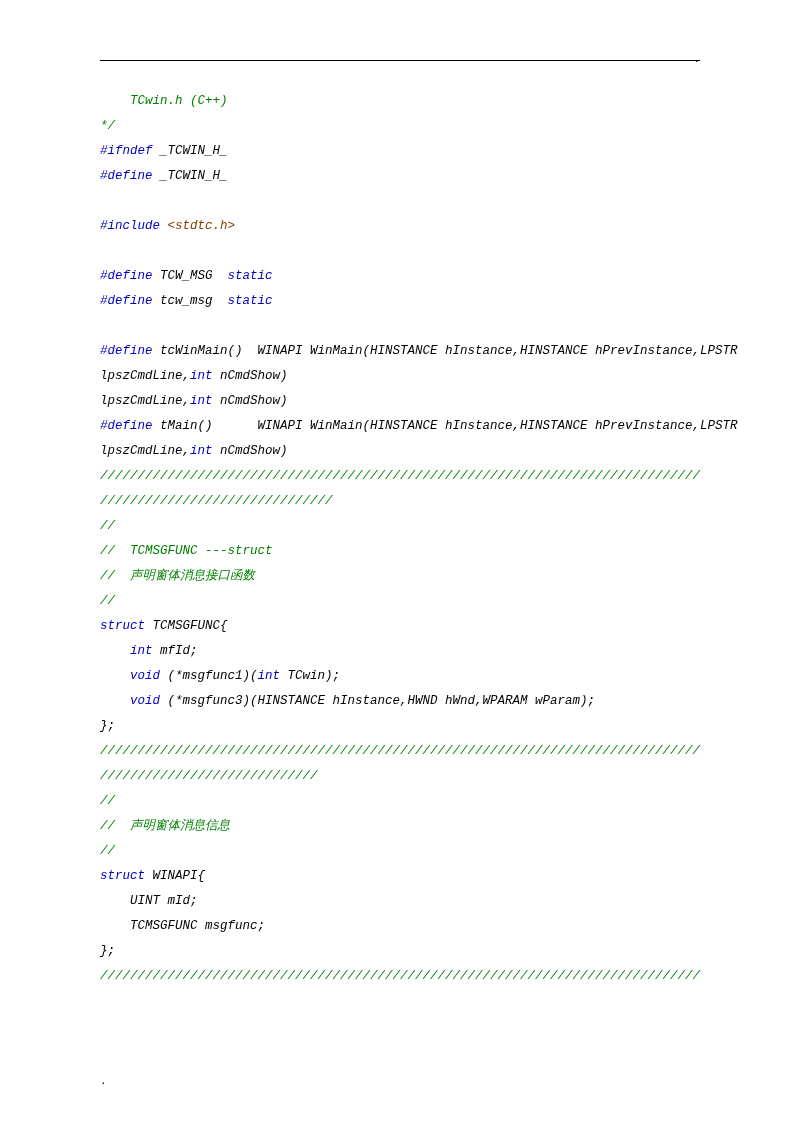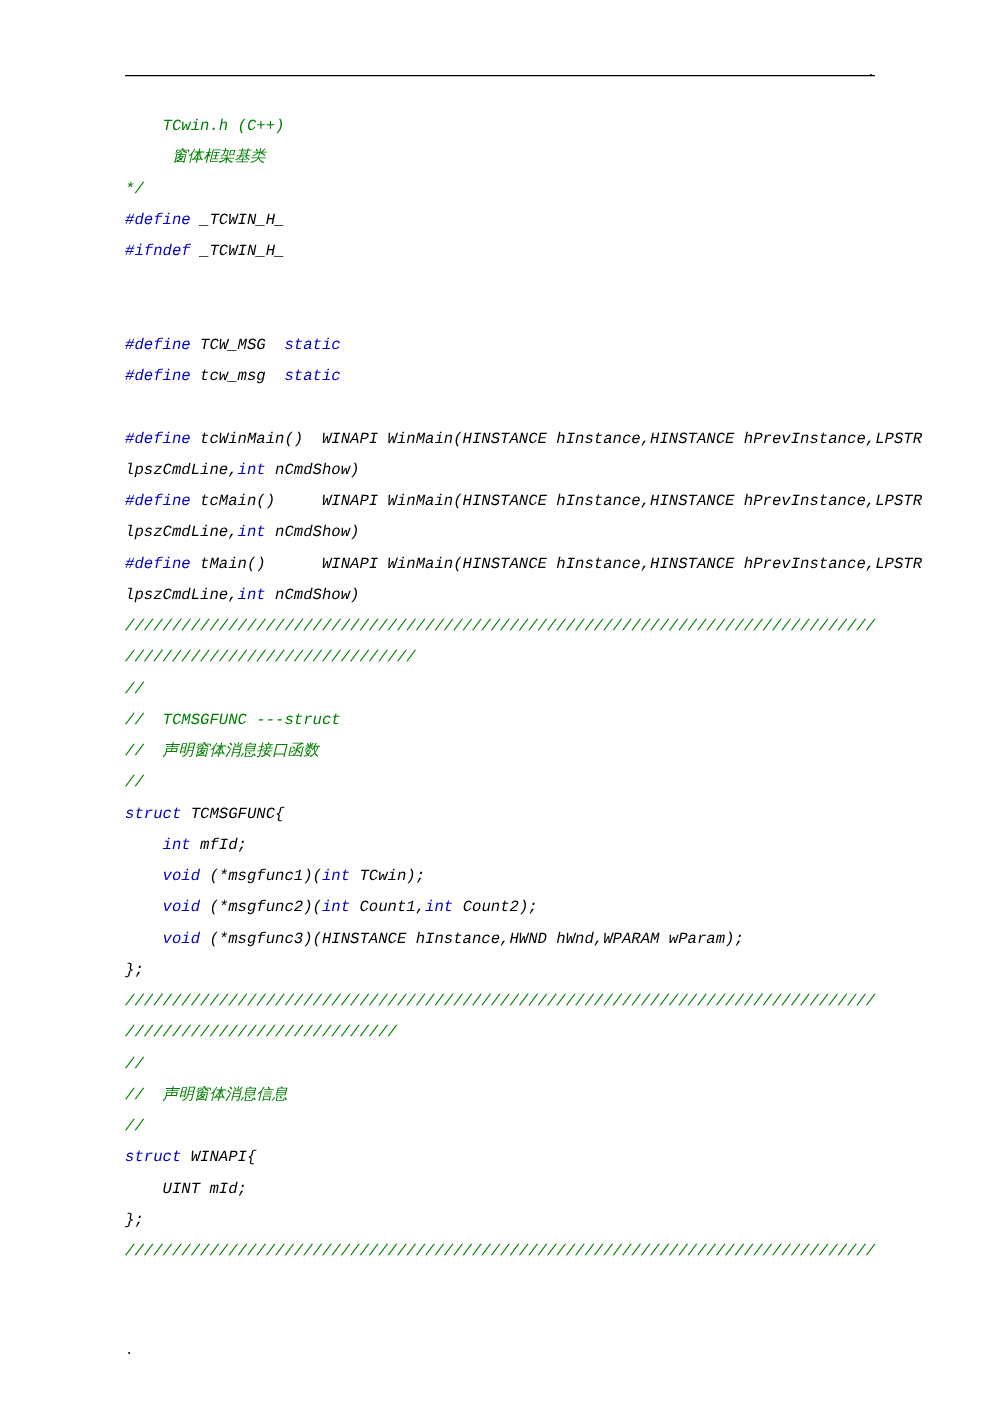--- a/index.html
+++ b/index.html
@@ -45,51 +45,50 @@
   }
 </style>
 </head>
 <body>
 
 <div class="page">
   <span class="dot-right">.</span>
   <hr class="hr-top">
   <div id="code">
       <div class="code-line"><span>    </span><span class="c-green">TCwin.h (C++)</span></div>
-      <div class="code-line"><span>    </span><span class="c-green"> 窗体框架基类</span></div>
       <div class="code-line"><span class="c-green">*/</span></div>
+      <div class="code-line"><span class="c-blue">#ifndef</span><span> _TCWIN_H_</span></div>
       <div class="code-line"><span class="c-blue">#define</span><span> _TCWIN_H_</span></div>
-      <div class="code-line"><span class="c-blue">#ifndef</span><span> _TCWIN_H_</span></div>
       <div class="code-line"><span> </span></div>
+      <div class="code-line"><span class="c-blue">#include</span><span> </span><span class="c-brown">&lt;stdtc.h&gt;</span></div>
       <div class="code-line"><span> </span></div>
       <div class="code-line"><span class="c-blue">#define</span><span> TCW_MSG  </span><span class="c-blue">static</span></div>
       <div class="code-line"><span class="c-blue">#define</span><span> tcw_msg  </span><span class="c-blue">static</span></div>
       <div class="code-line"><span> </span></div>
       <div class="code-line"><span class="c-blue">#define</span><span> tcWinMain()  WINAPI WinMain(HINSTANCE hInstance,HINSTANCE hPrevInstance,LPSTR</span></div>
       <div class="code-line"><span>lpszCmdLine,</span><span class="c-blue">int</span><span> nCmdShow)</span></div>
-      <div class="code-line"><span class="c-blue">#define</span><span> tcMain()     WINAPI WinMain(HINSTANCE hInstance,HINSTANCE hPrevInstance,LPSTR</span></div>
       <div class="code-line"><span>lpszCmdLine,</span><span class="c-blue">int</span><span> nCmdShow)</span></div>
       <div class="code-line"><span class="c-blue">#define</span><span> tMain()      WINAPI WinMain(HINSTANCE hInstance,HINSTANCE hPrevInstance,LPSTR</span></div>
       <div class="code-line"><span>lpszCmdLine,</span><span class="c-blue">int</span><span> nCmdShow)</span></div>
       <div class="code-line"><span class="c-green">////////////////////////////////////////////////////////////////////////////////</span></div>
       <div class="code-line"><span class="c-green">///////////////////////////////</span></div>
       <div class="code-line"><span class="c-green">//</span></div>
       <div class="code-line"><span class="c-green">//  TCMSGFUNC ---struct</span></div>
       <div class="code-line"><span class="c-green">//  声明窗体消息接口函数</span></div>
       <div class="code-line"><span class="c-green">//</span></div>
       <div class="code-line"><span class="c-blue">struct</span><span> TCMSGFUNC{</span></div>
       <div class="code-line"><span>    </span><span class="c-blue">int</span><span> mfId;</span></div>
       <div class="code-line"><span>    </span><span class="c-blue">void</span><span> (*msgfunc1)(</span><span class="c-blue">int</span><span> TCwin);</span></div>
-      <div class="code-line"><span>    </span><span class="c-blue">void</span><span> (*msgfunc2)(</span><span class="c-blue">int</span><span> Count1,</span><span class="c-blue">int</span><span> Count2);</span></div>
       <div class="code-line"><span>    </span><span class="c-blue">void</span><span> (*msgfunc3)(HINSTANCE hInstance,HWND hWnd,WPARAM wParam);</span></div>
       <div class="code-line"><span>};</span></div>
       <div class="code-line"><span class="c-green">////////////////////////////////////////////////////////////////////////////////</span></div>
       <div class="code-line"><span class="c-green">/////////////////////////////</span></div>
       <div class="code-line"><span class="c-green">//</span></div>
       <div class="code-line"><span class="c-green">//  声明窗体消息信息</span></div>
       <div class="code-line"><span class="c-green">//</span></div>
       <div class="code-line"><span class="c-blue">struct</span><span> WINAPI{</span></div>
       <div class="code-line"><span>    </span><span>UINT mId;</span></div>
+      <div class="code-line"><span>    </span><span>TCMSGFUNC msgfunc;</span></div>
       <div class="code-line"><span>};</span></div>
       <div class="code-line"><span class="c-green">////////////////////////////////////////////////////////////////////////////////</span></div>
     </div>
   <span class="footer-dot">.</span>
 </div>
 
 </body></html>

